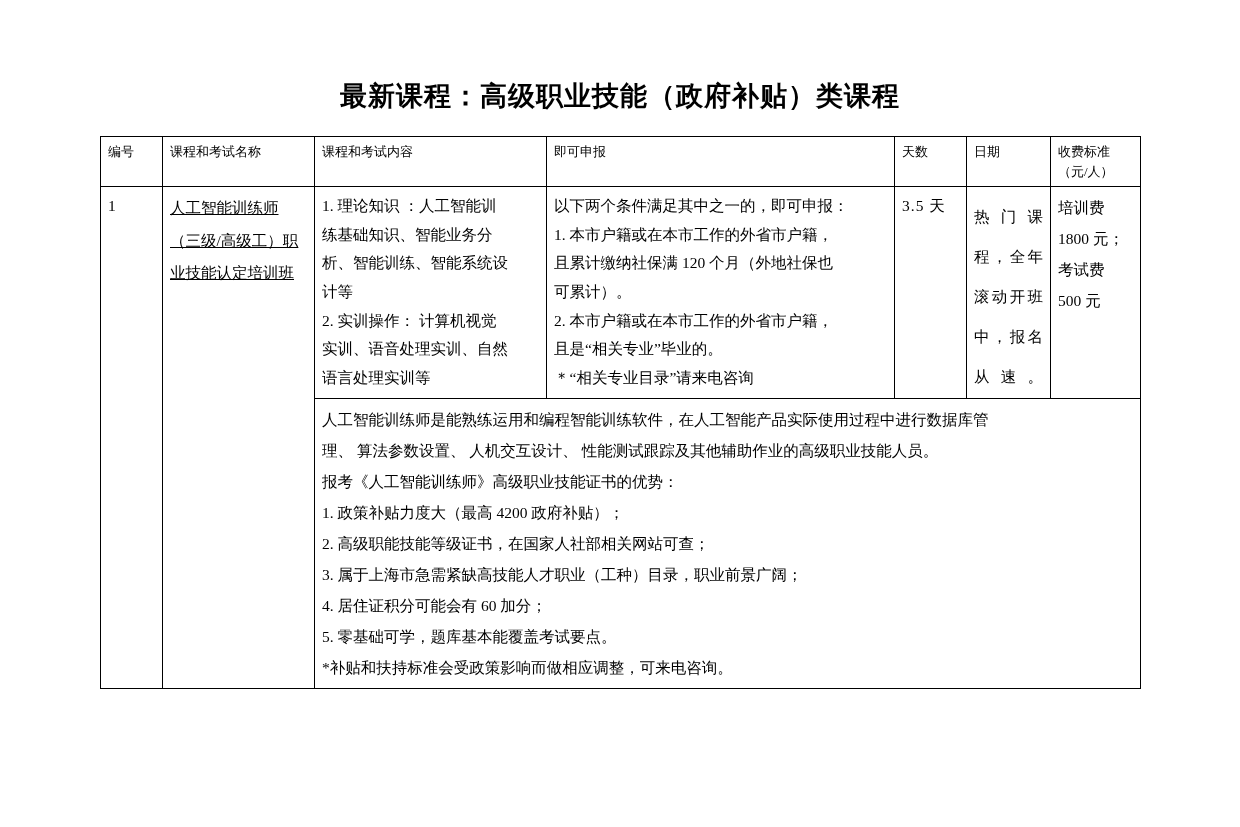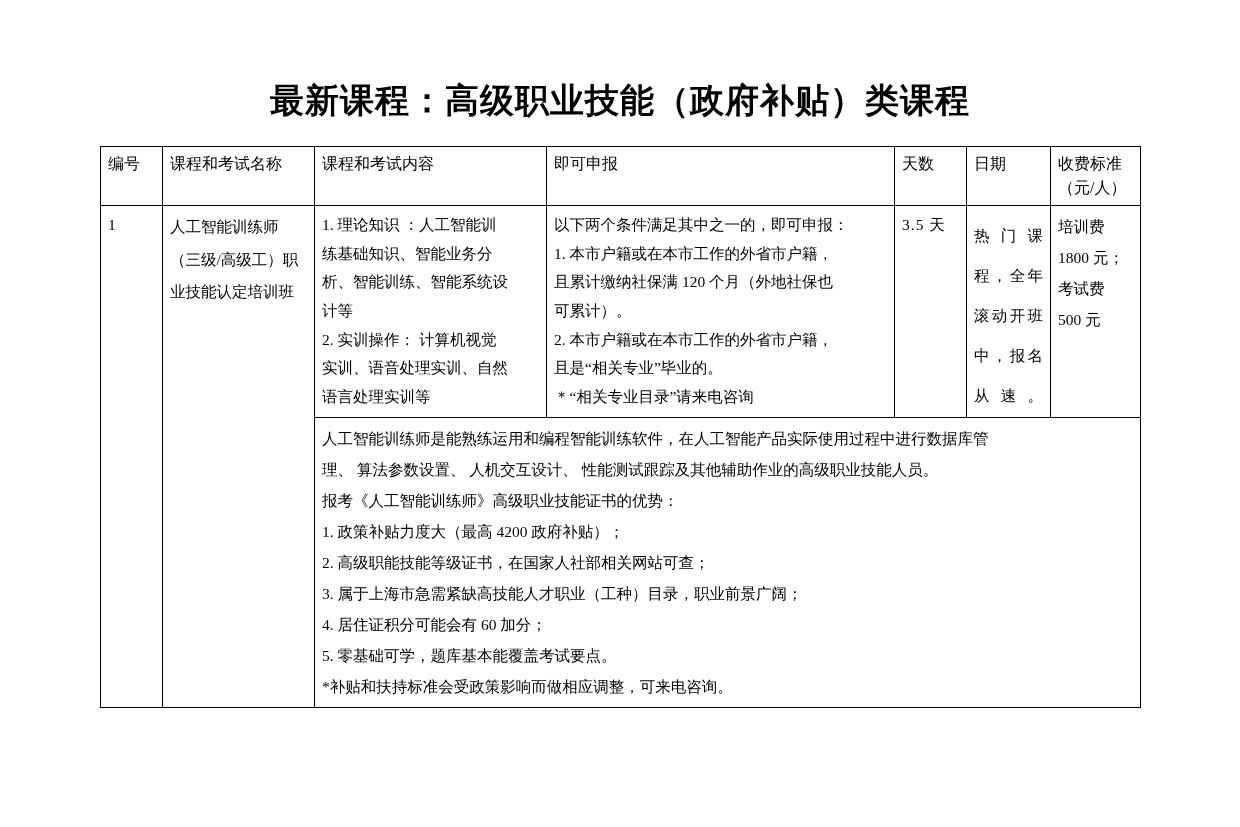--- a/index.html
+++ b/index.html
@@ -16,21 +16,21 @@
   }
   .page {
     position: relative;
     width: 1240px;
     height: 827px;
     box-sizing: border-box;
     padding: 0 100px;
   }
   .doc-title {
     text-align: center;
-    font-size: 34px;
+    font-size: 27px;
     font-weight: bold;
     letter-spacing: 1px;
     margin-top: 78px;
     margin-bottom: 22px;
     font-family: "Liberation Serif", "DejaVu Serif", serif;
   }
   table.course-table {
     border-collapse: collapse;
     width: 1040px;
     table-layout: fixed;
@@ -41,39 +41,40 @@
   table.course-table th {
     border: 1px solid #000000;
     padding: 5px 7px;
     vertical-align: top;
     font-weight: normal;
     text-align: left;
   }
   thead th {
     text-align: center;
     vertical-align: middle;
-    font-size: 16px;
+    font-size: 13px;
     padding: 9px 4px;
     line-height: 1.5;
   }
   .col-no     { width: 62px; }
   .col-name   { width: 152px; }
   .col-content{ width: 232px; }
   .col-target { width: 348px; }
   .col-days   { width: 72px; }
   .col-date   { width: 84px; }
   .col-fee    { width: 90px; }
 
   td.cell-no {
     text-align: center;
     vertical-align: middle;
   }
   td.cell-name {
     vertical-align: middle;
     line-height: 2.1;
+    text-decoration: underline;
   }
   td.cell-content p,
   td.cell-target p {
     margin: 0;
   }
   td.cell-days {
     text-align: center;
     vertical-align: middle;
     letter-spacing: 1px;
     margin-left: 16px;

